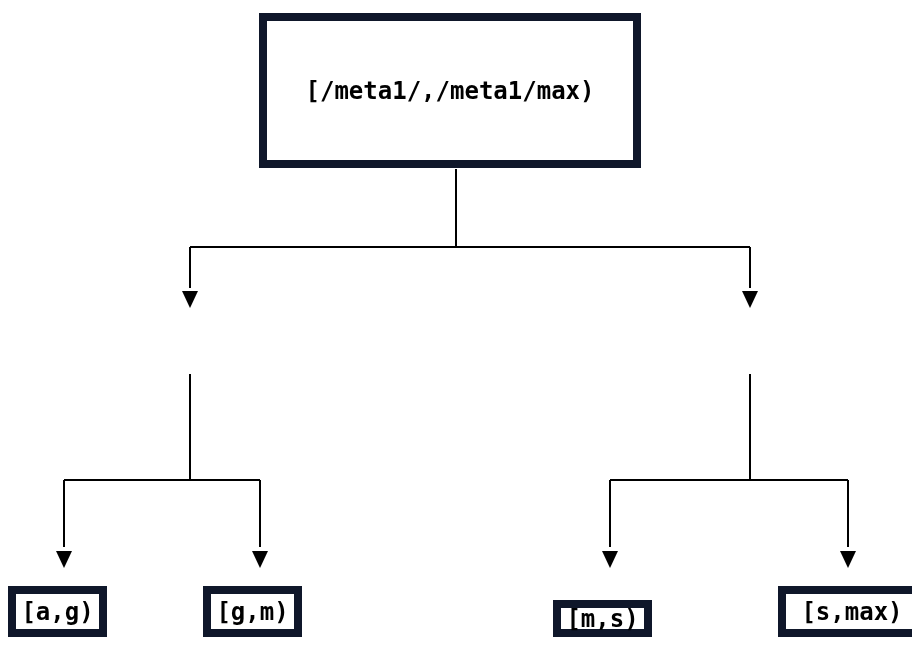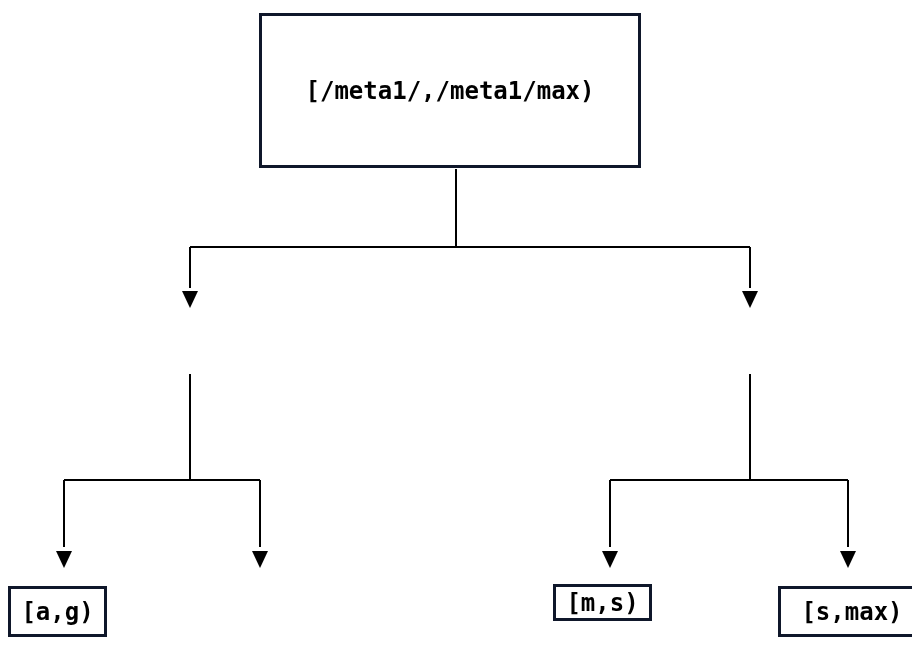--- a/index.html
+++ b/index.html
@@ -26,37 +26,37 @@
     fill: none;
     shape-rendering: crispEdges;
   }
   .arrow {
     fill: #000000;
     stroke: none;
   }
   .node {
     position: absolute;
     box-sizing: border-box;
-    border: 3px solid #0f172a;
+    border: 8px solid #0f172a;
     background: #ffffff;
     display: flex;
     align-items: center;
     justify-content: center;
     font-weight: bold;
     font-size: 24px;
     color: #000000;
     white-space: pre;
     letter-spacing: 0;
   }
   .node-root  { left: 259px; top: 13px;  width: 382px; height: 155px; }
   .node-lmid  { left: 22px;  top: 324px; width: 323px; height: 49px;  }
   .node-rmid  { left: 583px; top: 324px; width: 320px; height: 49px;  }
   .node-leaf1 { left: 8px;   top: 586px; width: 99px;  height: 51px; justify-content: center;  }
   .node-leaf2 { left: 203px; top: 586px; width: 99px;  height: 51px;  }
-  .node-leaf3 { left: 553px; top: 584px; width: 99px;  height: 37px;  }
+  .node-leaf3 { left: 553px; top: 600px; width: 99px;  height: 37px;  }
   .node-leaf4 { left: 778px; top: 586px; width: 148px; height: 51px;  }
 </style>
 </head>
 <body>
 
 <div class="canvas">
 
   <svg class="connectors" width="912" height="652" viewBox="0 0 912 652" xmlns="http://www.w3.org/2000/svg">
 
     <path class="ln" d="M456,169 V247"></path>
@@ -84,20 +84,23 @@
   <div class="node node-root">
     <span>[/meta1/,/meta1/max)</span>
   </div>
 
 
 
   <div class="node node-leaf1">
     <span>[a,g)</span>
   </div>
 
+  <div class="node node-leaf2">
+    <span>[g,m)</span>
+  </div>
 
   <div class="node node-leaf3">
     <span>[m,s)</span>
   </div>
 
   <div class="node node-leaf4">
     <span>[s,max)</span>
   </div>
 
 </div>

